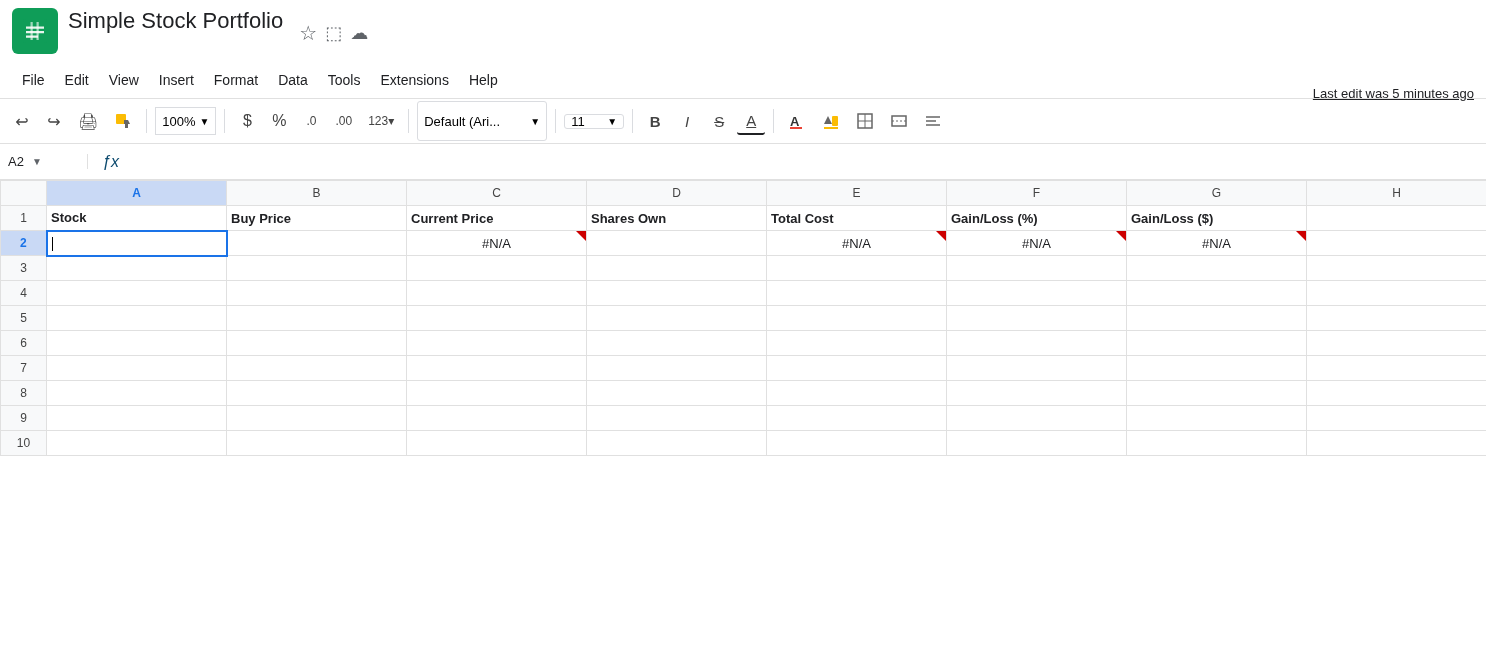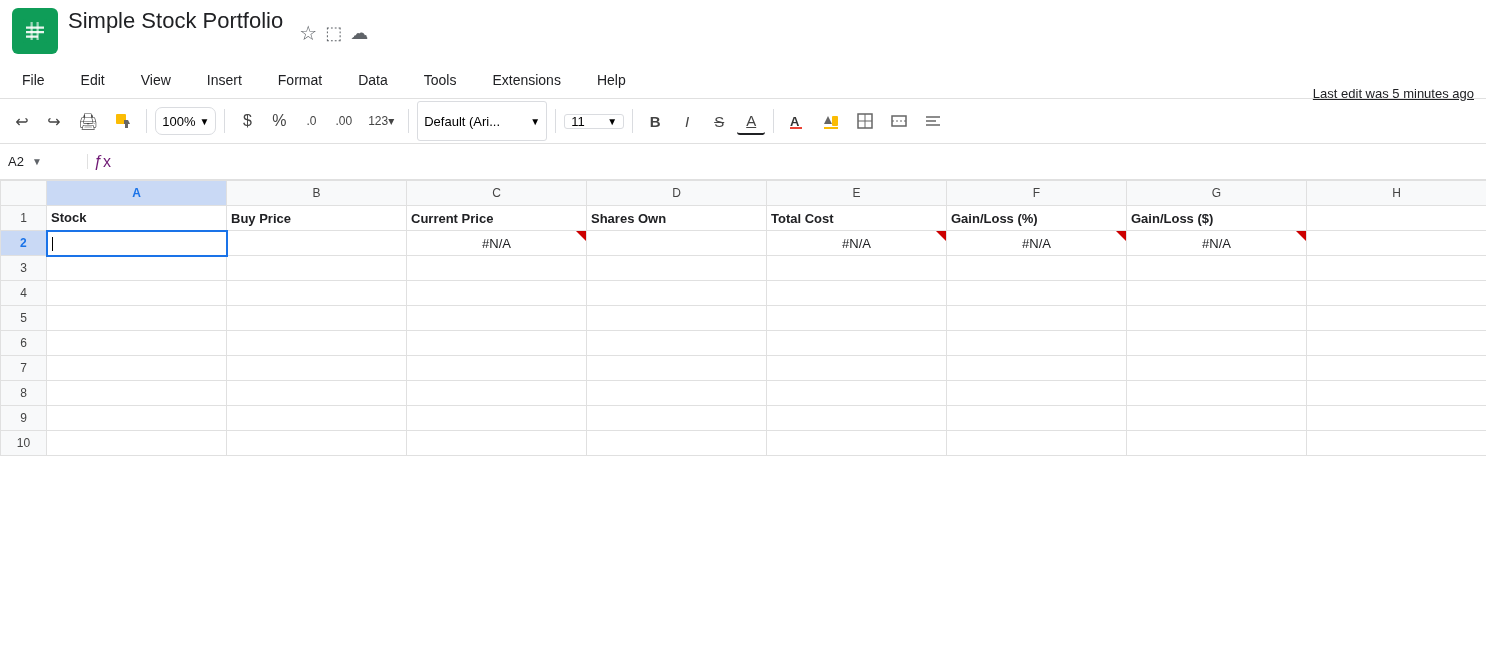--- a/index.html
+++ b/index.html
@@ -32,21 +32,21 @@
     .title-icons span {
       font-size: 18px; color: #5f6368; cursor: pointer;
     }
 
     
     .menu-bar {
       display: flex;
       align-items: center;
       padding: 0 12px;
       height: 36px;
-      gap: 16px;
+      gap: 0;
     }
     .menu-item {
       padding: 4px 10px;
       font-size: 14px;
       color: #202124;
       cursor: pointer;
       border-radius: 4px;
     }
     .last-edit {
       margin-left: auto;
@@ -78,21 +78,21 @@
       min-width: 28px; height: 28px;
     }
     .toolbar-divider {
       width: 1px; height: 24px;
       background: #dadce0;
       margin: 0 4px;
     }
     .zoom-control {
       display: flex; align-items: center;
       border: 1px solid #dadce0;
-      border-radius: 7px;
+      border-radius: 0;
       padding: 2px 6px;
       font-size: 13px;
       cursor: pointer;
       gap: 4px;
       height: 28px;
     }
     .font-select {
       display: flex; align-items: center;
       border: 1px solid #dadce0;
       border-radius: 3px;
@@ -118,20 +118,21 @@
     .italic-btn { font-style: italic; font-size: 15px; }
     .underline-btn { text-decoration: underline; font-size: 15px; }
 
     
     .formula-bar {
       display: flex;
       align-items: center;
       height: 36px;
       border-bottom: 1px solid #e0e0e0;
       padding: 0 8px;
+      gap: 8px;
     }
     .cell-ref {
       display: flex; align-items: center;
       width: 80px;
       border: none;
       border-right: 1px solid #e0e0e0;
       font-size: 13px;
       padding-right: 8px;
       gap: 4px;
     }
@@ -341,21 +342,21 @@
         <line x1="2" y1="13" x2="16" y2="13" stroke="#666" stroke-width="1.5"></line>
       </svg>
   </div>
 </div>
 
 <div class="formula-bar">
   <div class="cell-ref">
     <span class="cell-ref-text">A2</span>
     <span style="font-size:10px;color:#5f6368;margin-left:4px;">▼</span>
   </div>
-  <span class="formula-icon" style="color:#701a75;">ƒx</span>
+  <span class="formula-icon" style="font-style:italic;color:#0c4a6e;">ƒx</span>
   <div style="flex:1;"></div>
 </div>
 
 <div class="spreadsheet-container">
   <table>
     <colgroup>
       <col class="row-header-col">
       <col class="col-a">
       <col class="col-b">
       <col class="col-c">

